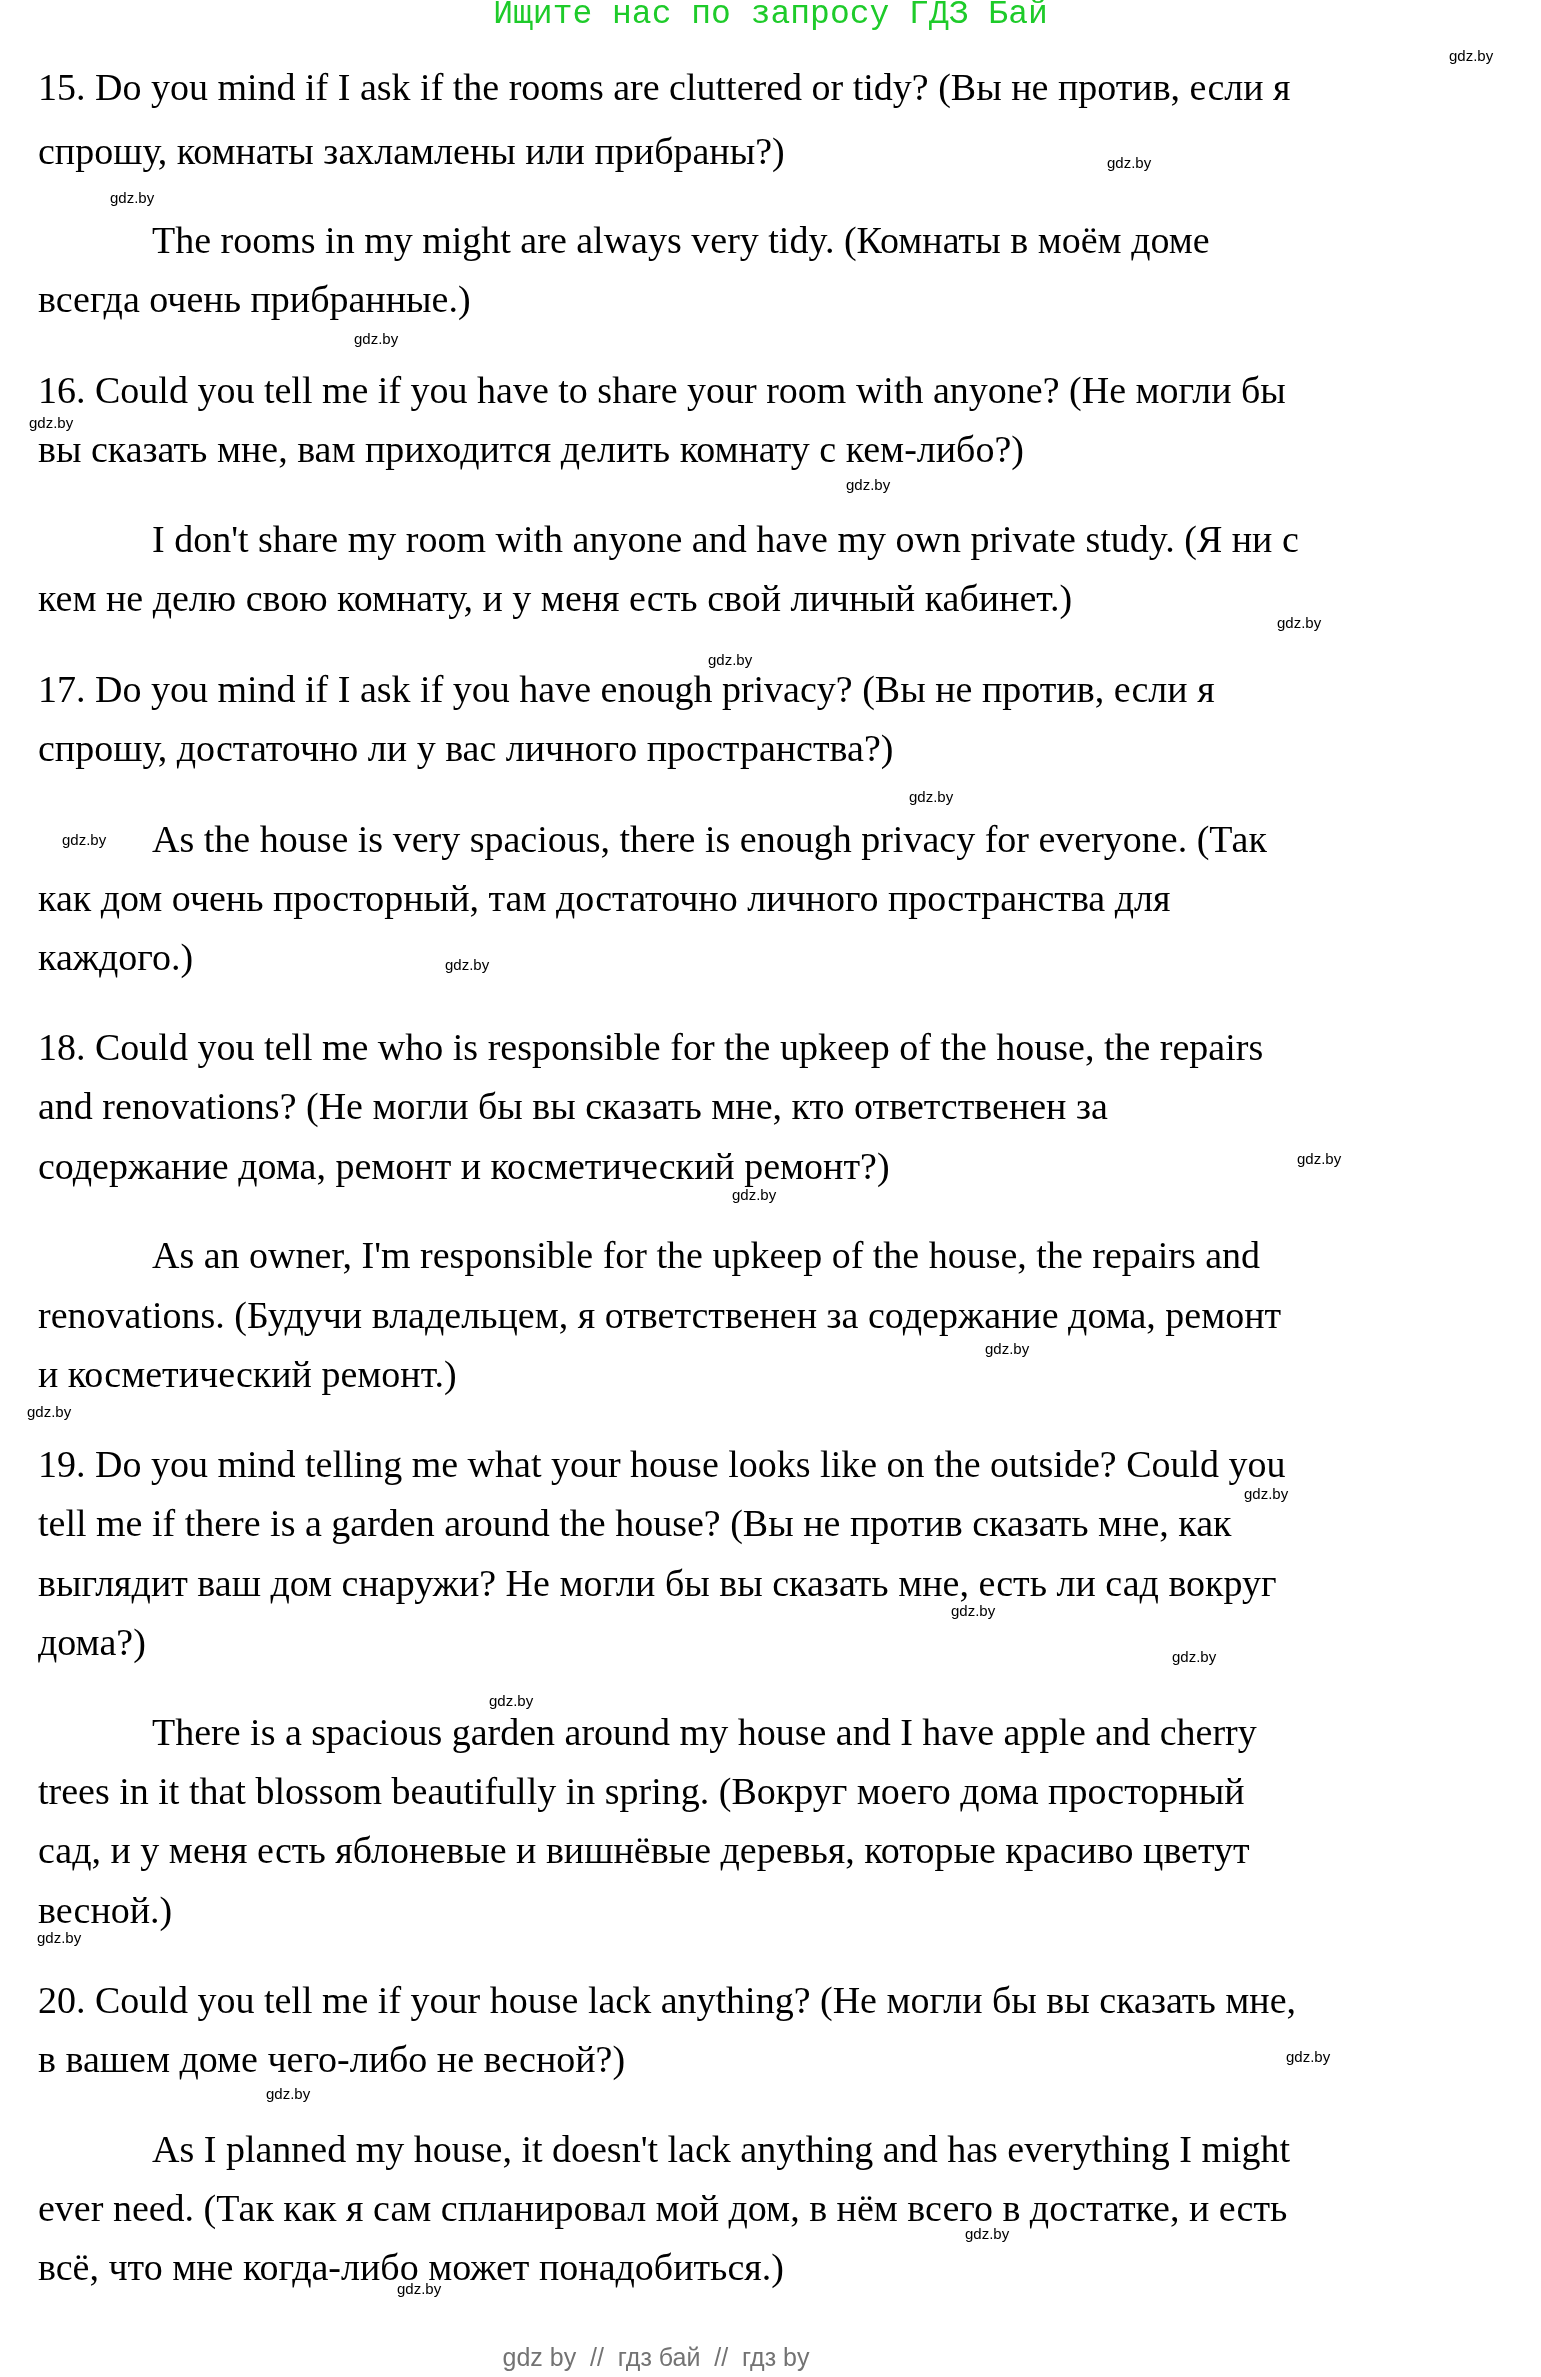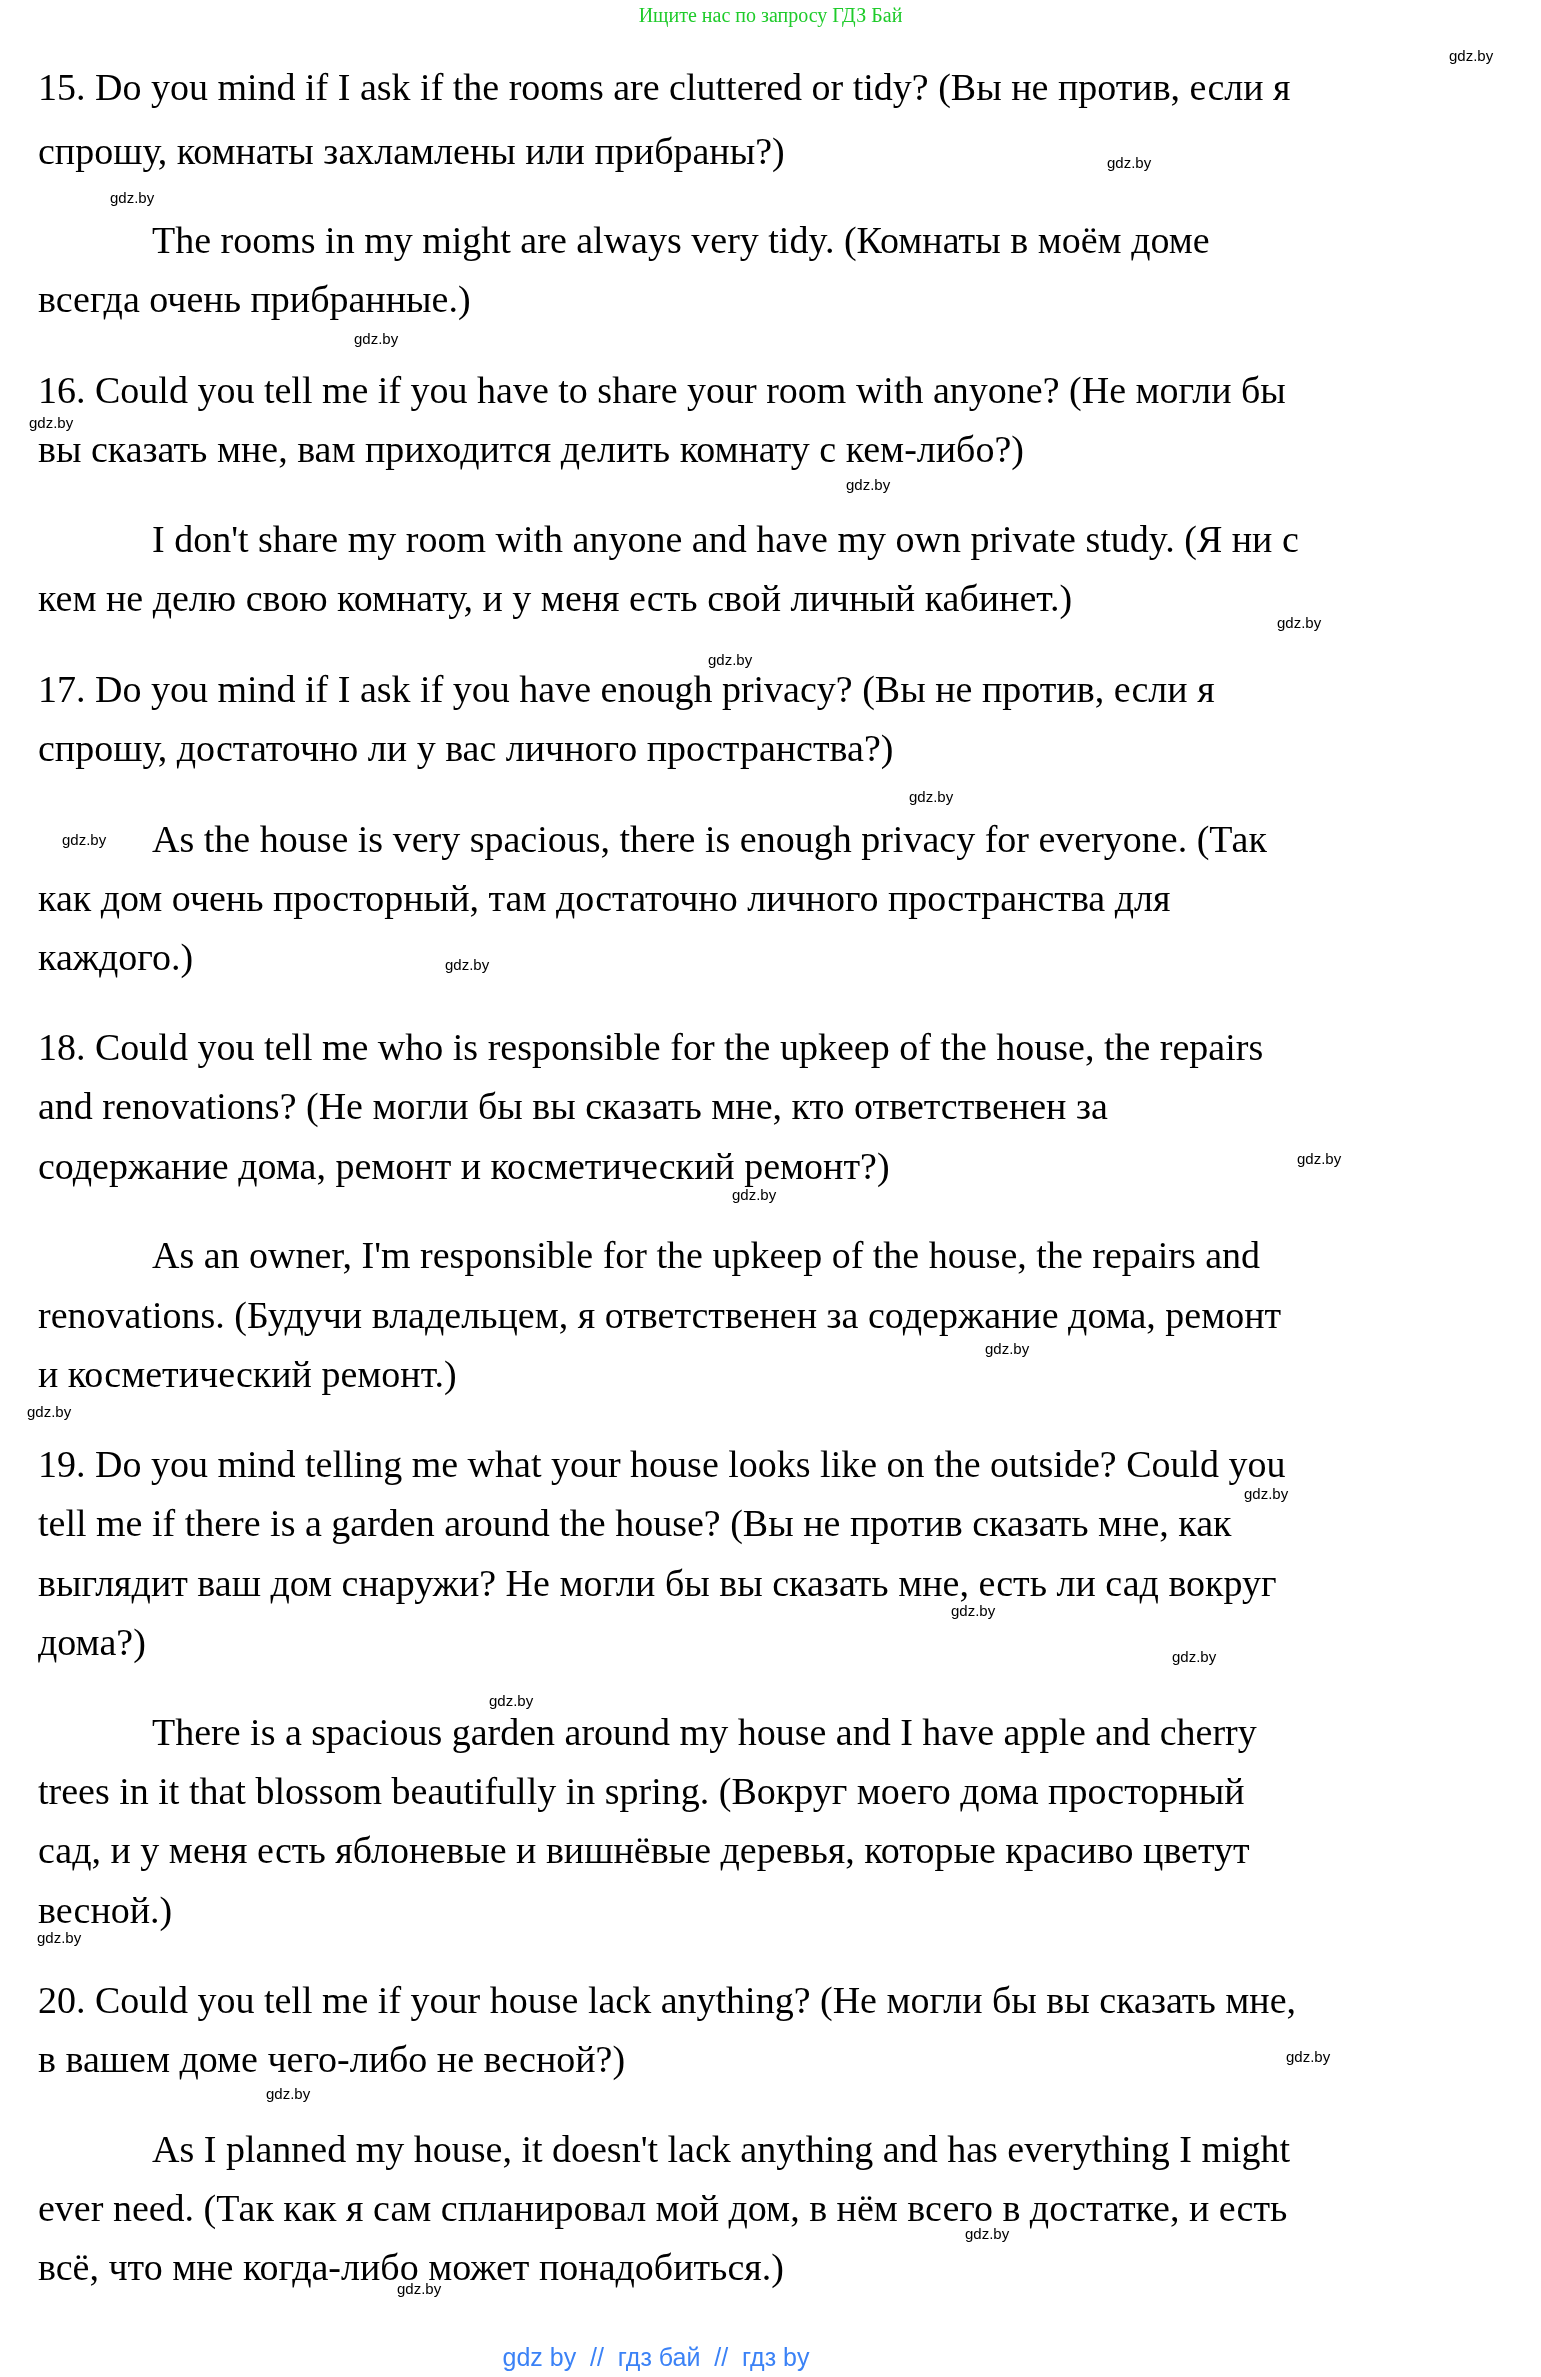--- a/index.html
+++ b/index.html
@@ -1,25 +1,25 @@
 <!DOCTYPE html>
 <html style="font-size:12px"><head>
   <meta charset="utf-8">
   <style>
     html, body { margin: 0; padding: 0; background: #ffffff; }
     body { width: 1541px; height: 2377px; position: relative; overflow: hidden; }
     .header {
       position: absolute; top: 0; left: 0; width: 1541px; text-align: center;
-      font-family: Liberation Serif, serif; font-size: 20px; line-height: 30px;
+      font-family: Liberation Mono, monospace; font-size: 33px; line-height: 30px;
       color: #1ecb2a;
     }
     .footer {
       position: absolute; top: 2342px; left: 0; width: 1312px; text-align: center;
       font-family: "Liberation Sans", sans-serif; font-size: 25px; line-height: 30px;
-      color: #3b82f6; white-space: pre;
+      color: #737373; white-space: pre;
     }
     .line {
       position: absolute; left: 38px;
       font-family: "Liberation Serif", serif; font-size: 38px; line-height: 46px;
       color: #000000; white-space: nowrap;
     }
     .line.indent { left: 152px; }
     .wm {
       position: absolute; font-family: "Liberation Sans", sans-serif;
       font-size: 15px; line-height: 24px; color: #000000; white-space: nowrap;

